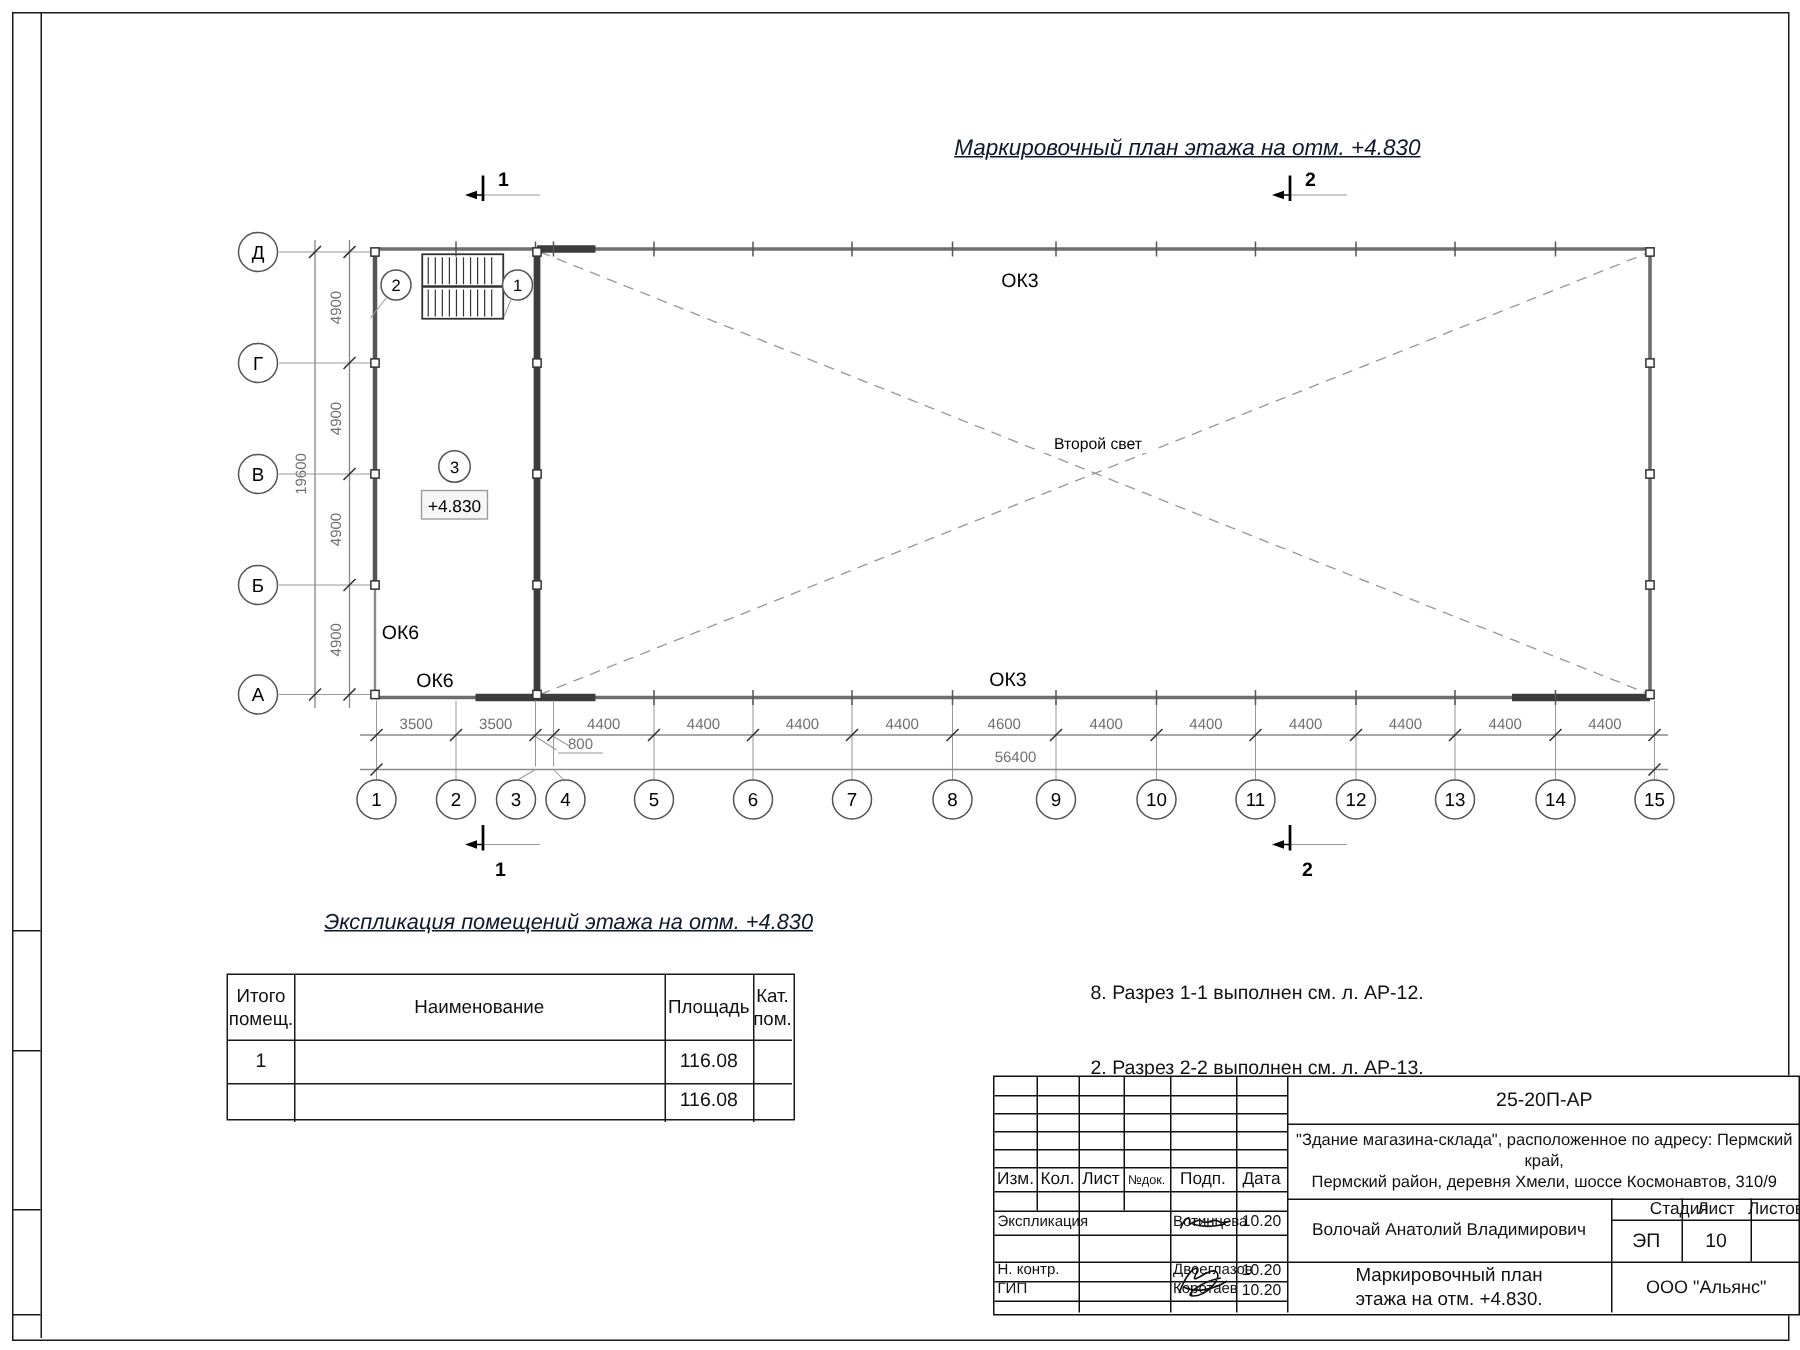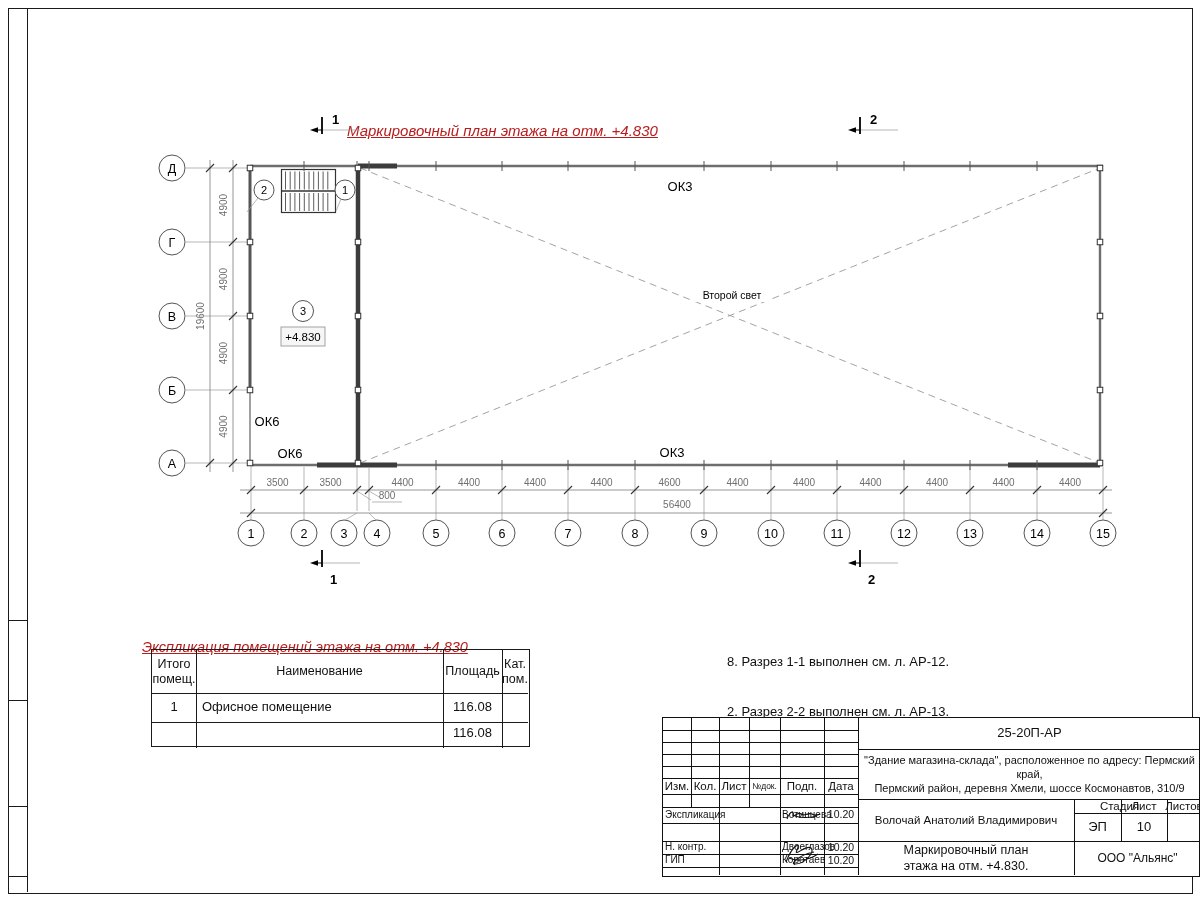--- a/index.html
+++ b/index.html
@@ -3,21 +3,21 @@
 <meta charset="utf-8">
 <style>
   html,body{margin:0;padding:0;background:#e8e8e8;}
   #sheet{position:relative;width:1200px;height:900px;background:#fff;overflow:hidden;
          font-family:"Liberation Sans",sans-serif;color:#111;}
   .abs{position:absolute;}
   .line{position:absolute;background:#1a1a1a;}
   
   #frame-outer{left:8px;top:8px;width:1183px;height:884px;border:1.3px solid #1a1a1a;}
   
-  .drawtitle{font-style:italic;text-decoration:underline;text-align:left;color:#b91c1c;margin-top:32px;}
+  .drawtitle{font-style:italic;text-decoration:underline;text-align:right;color:#0f172a;}
   
   svg text{font-family:"Liberation Sans",sans-serif;}
   .ext{stroke:#9a9a9a;stroke-width:0.7;}
   .dim{stroke:#8a8a8a;stroke-width:0.9;fill:none;}
   .tick{stroke:#333;stroke-width:1.1;}
   .dimtext{font-size:10px;fill:#6f6f6f;}
   .wt{stroke:#555;stroke-width:1;}
   .sq{fill:#fff;stroke:#333;stroke-width:1;}
   .axcirc{fill:#fff;stroke:#555;stroke-width:1;}
   .axtext{font-size:12.5px;fill:#000;text-anchor:middle;}
@@ -293,21 +293,20 @@
     <div class="line" style="left:44px;top:0;width:1.4px;height:98px;background:#1a1a1a;"></div>
     <div class="line" style="left:291px;top:0;width:1.4px;height:98px;background:#1a1a1a;"></div>
     <div class="line" style="left:350px;top:0;width:1.4px;height:98px;background:#1a1a1a;"></div>
     <div class="line" style="left:0;top:43px;width:376px;height:1.4px;background:#1a1a1a;"></div>
     <div class="line" style="left:0;top:72px;width:376px;height:1px;background:#1a1a1a;"></div>
     <div class="cell" style="left:0;top:0;width:44px;height:43px;">Итого помещ.</div>
     <div class="cell" style="left:44px;top:0;width:247px;height:43px;">Наименование</div>
     <div class="cell" style="left:291px;top:0;width:59px;height:43px;">Площадь</div>
     <div class="cell" style="left:350px;top:0;width:26px;height:43px;">Кат. пом.</div>
     <div class="cell" style="left:0;top:43px;width:44px;height:29px;font-size:13px;">1</div>
-    <div class="cell" style="left:44px;top:43px;width:247px;height:29px;justify-content:flex-start;padding-left:6px;font-size:13px;">Офисное помещение</div>
     <div class="cell" style="left:291px;top:43px;width:59px;height:29px;font-size:13px;">116.08</div>
     <div class="cell" style="left:350px;top:43px;width:26px;height:29px;font-size:13px;"></div>
     <div class="cell" style="left:291px;top:72px;width:59px;height:23px;font-size:13px;">116.08</div>
   </div>
 
   <div id="notes" class="abs">
     <div>8. Разрез 1-1 выполнен см. л. АР-12.</div>
     <div>2. Разрез 2-2 выполнен см. л. АР-13.</div>
     <div>3. Спецификация заполнения оконных и дверных</div>
     <div>    проемов выполнена см. л. АР-14.</div>

